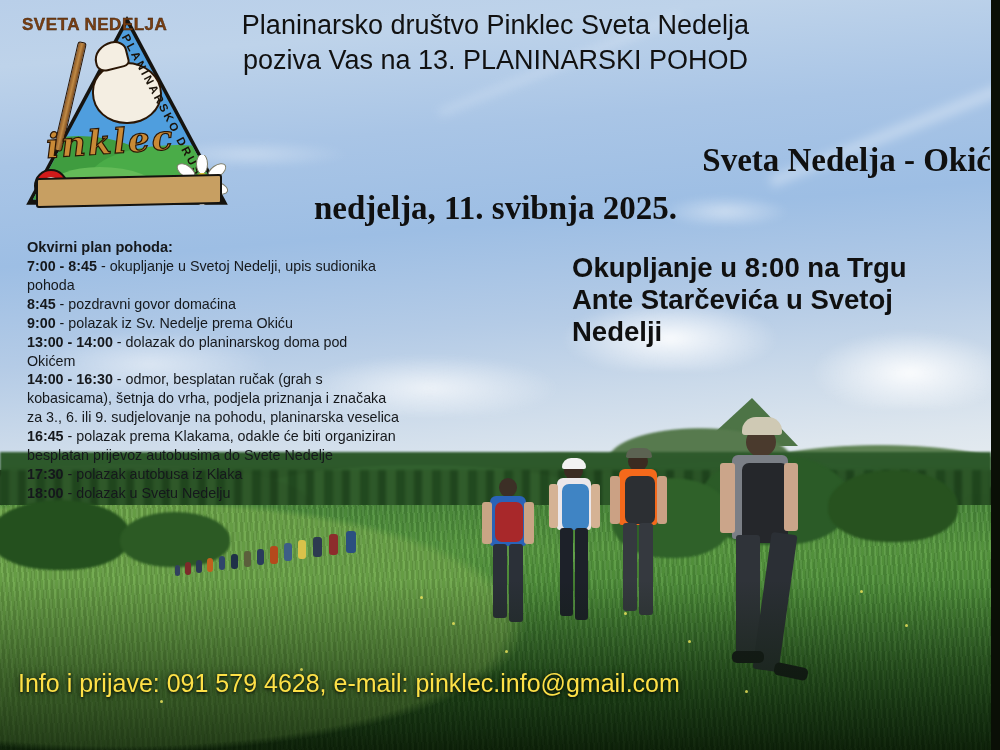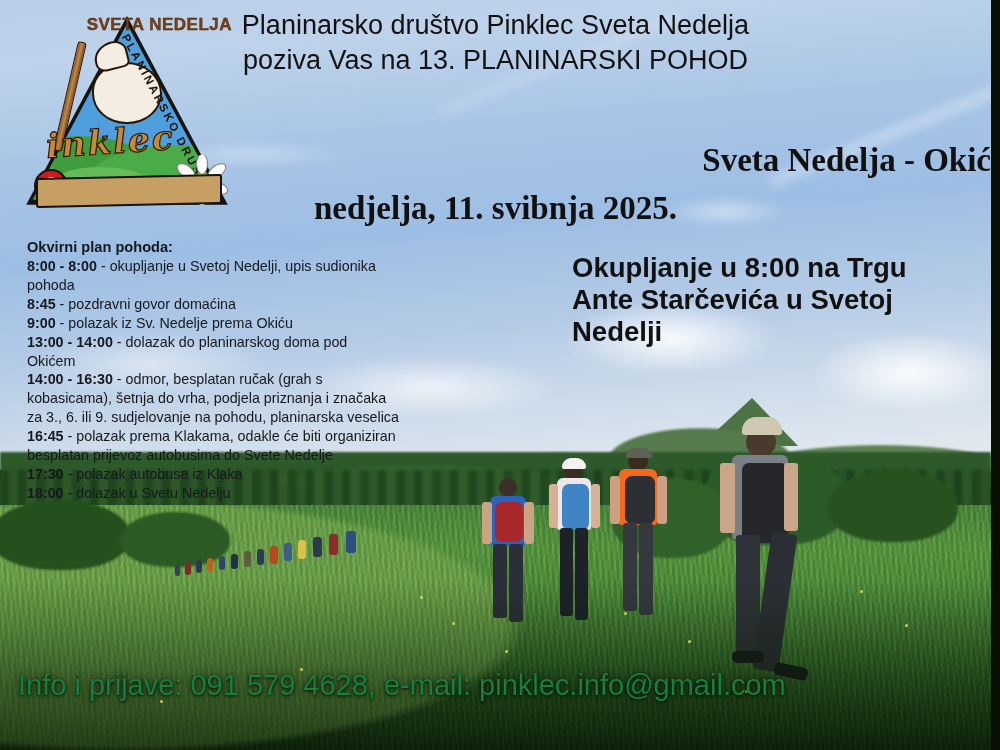--- a/index.html
+++ b/index.html
@@ -134,21 +134,21 @@
            background:#4aac48; border-radius:60% 55% 0 0; }
   .hillC { position:absolute; left:20px; bottom:0; width:110px; height:44px;
            background:#64bb58; border-radius:55% 65% 0 0; }
   .banner {
     position:absolute; left:14px; right:10px; bottom:11px; height:30px;
     background:#c79f62; border:2px solid #15130f; border-radius:3px;
     transform:skewY(-1.2deg);
   }
   .banner-txt {
     position:absolute; left:0; right:0; top:3px;
-    text-align:right; font-weight:bold; font-size:17px;
+    text-align:left; font-weight:bold; font-size:17px;
     color:#7a3f13; letter-spacing:.5px;
     font-family:"Liberation Sans", sans-serif;
     -webkit-text-stroke:.4px #3a1e06;
   }
   .circ {
     position:absolute; left:12px; bottom:14px; width:34px; height:34px;
     border-radius:50%; background:#d11a1a; border:2px solid #15130f;
     display:flex; align-items:center; justify-content:center;
   }
   .circ i { display:block; width:18px; height:18px; border-radius:50%; background:#fff; }
@@ -216,21 +216,21 @@
     font-size:27.5px; font-weight:bold; line-height:1.16; color:#101010;
   }
   #trasa {
     position:absolute; left:410px; top:368px; width:300px;
     font-size:14.3px; line-height:1.33; color:#14171b;
   }
   #trasa h3 { font-size:14.6px; font-weight:bold; }
 
   #contact {
     position:absolute; left:18px; top:668px; width:800px;
-    color:#15803d; font-size:29px; line-height:1.22;
+    color:#fde047; font-size:25px; line-height:1.22;
     text-shadow:0 1px 3px rgba(0,0,0,.85), 0 0 8px rgba(0,0,0,.6);
   }
   #sponsor {
     position:absolute; right:26px; bottom:14px;
     color:#ffffff; font-size:14.6px;
     text-shadow:0 1px 3px rgba(0,0,0,.9), 0 0 6px rgba(0,0,0,.6);
   }
 </style>
 </head>
 <body>
@@ -385,21 +385,21 @@
   </div>
 
   <div class="head-line" id="hl1">Planinarsko društvo Pinklec Sveta Nedelja</div>
   <div class="head-line" id="hl2">poziva Vas na 13. PLANINARSKI POHOD</div>
   <div id="sub1">Sveta Nedelja - Okić</div>
   <div id="sub2">nedjelja, 11. svibnja 2025.</div>
 
   <div id="plan">
     <h3>Okvirni plan pohoda:</h3>
     <div id="plan-rows">
-        <div class="row"><span class="t">8:00 - 8:00</span><span> - okupljanje u Svetoj Nedelji, upis sudionika pohoda</span></div>
+        <div class="row"><span class="t">7:00 - 8:45</span><span> - okupljanje u Svetoj Nedelji, upis sudionika pohoda</span></div>
         <div class="row"><span class="t">8:45</span><span> - pozdravni govor domaćina</span></div>
         <div class="row"><span class="t">9:00</span><span> - polazak iz Sv. Nedelje prema Okiću</span></div>
         <div class="row"><span class="t">13:00 - 14:00</span><span> - dolazak do planinarskog doma pod Okićem</span></div>
         <div class="row"><span class="t">14:00 - 16:30</span><span> - odmor, besplatan ručak (grah s kobasicama), šetnja do vrha, podjela priznanja i značaka za 3., 6. ili 9. sudjelovanje na pohodu, planinarska veselica</span></div>
         <div class="row"><span class="t">16:45</span><span> - polazak prema Klakama, odakle će biti organiziran besplatan prijevoz autobusima do Svete Nedelje</span></div>
         <div class="row"><span class="t">17:30</span><span> - polazak autobusa iz Klaka</span></div>
         <div class="row"><span class="t">18:00</span><span> - dolazak u Svetu Nedelju</span></div>
       </div>
   </div>
 

